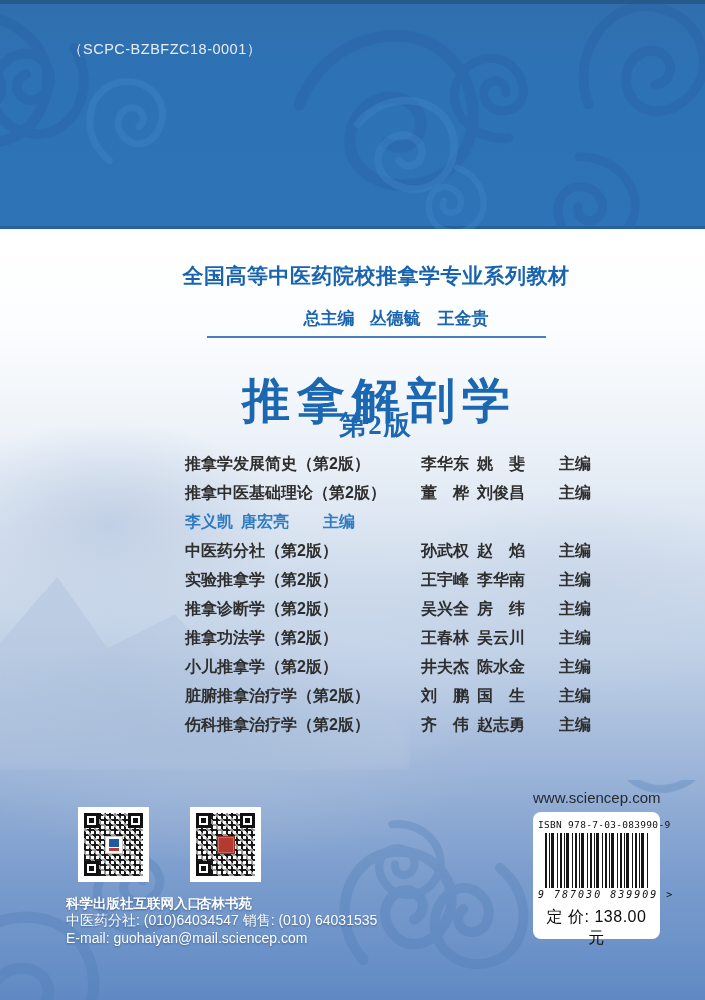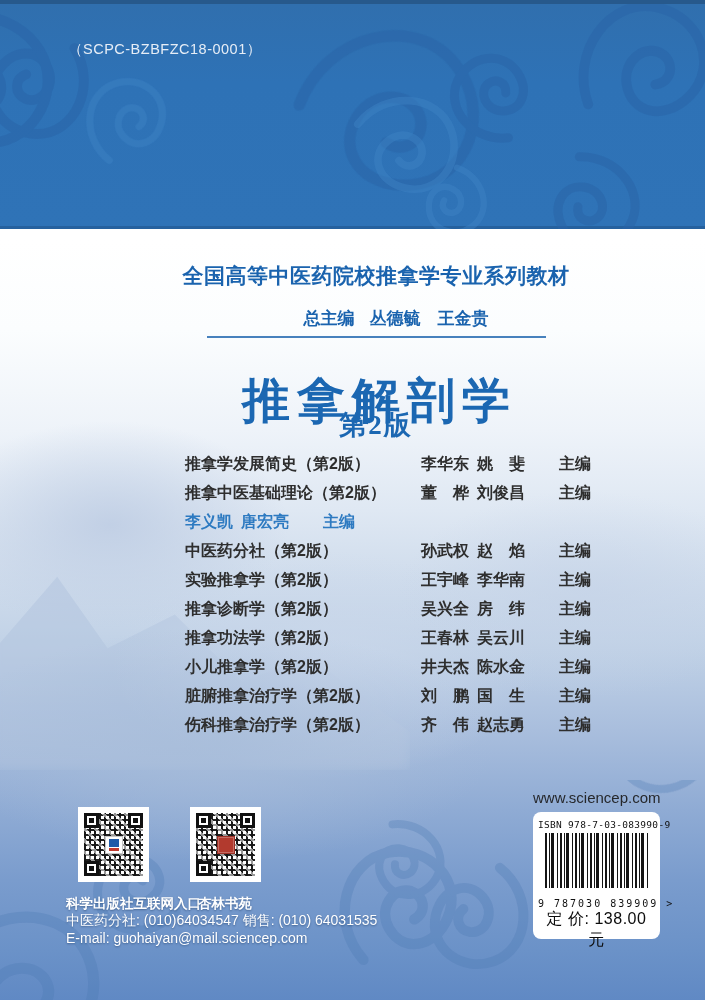--- a/index.html
+++ b/index.html
@@ -48,22 +48,22 @@
   .website{position:absolute;top:789px;left:533px;width:127px;text-align:center;z-index:5;
     font-size:15px;color:#26282c;}
   .isbn-box{position:absolute;top:812px;left:533px;width:127px;height:127px;z-index:5;
     background:#fff;border-radius:8px;box-sizing:border-box;padding:7px 5px 0;}
   .isbn-label{font-family:"DejaVu Sans Mono",monospace;font-size:9.5px;letter-spacing:.3px;
     text-align:center;color:#111;white-space:nowrap;}
   .barcode{height:55px;margin:3px 7px 0;
     background:repeating-linear-gradient(90deg,#151515 0 2px,#fff 2px 4px,#151515 4px 5px,
       #fff 5px 6px,#151515 6px 9px,#fff 9px 12px,#151515 12px 13px,#fff 13px 15px);}
   .barcode-digits{font-family:"DejaVu Sans Mono",monospace;font-size:10px;color:#111;
-    text-align:right;letter-spacing:2px;margin-top:10px;white-space:nowrap;}
-  .price{text-align:center;font-size:16px;color:#0c0c0c;letter-spacing:.5px;}
+    text-align:right;letter-spacing:2px;margin-top:1px;white-space:nowrap;font-style:italic;}
+  .price{text-align:center;font-size:16px;color:#0c0c0c;margin-top:7px;letter-spacing:.5px;}
   .qr{position:absolute;top:807px;width:71px;height:75px;background:#fff;z-index:5;
     box-sizing:border-box;padding:6px;}
   .qr1{left:78px;} .qr2{left:190px;}
   .qr-grid{position:relative;width:100%;height:100%;
     background:
       repeating-linear-gradient(45deg,rgba(255,255,255,.55) 0 3px,transparent 3px 8px),
       repeating-linear-gradient(0deg,rgba(20,20,20,.95) 0 2px,transparent 2px 5px),
       repeating-linear-gradient(90deg,#1a1a1a 0 2px,#fff 2px 5px);}
   .finder{position:absolute;width:15px;height:15px;border:3px solid #111;box-sizing:border-box;background:#fff;}
   .finder::after{content:"";position:absolute;inset:2px;background:#111;}

